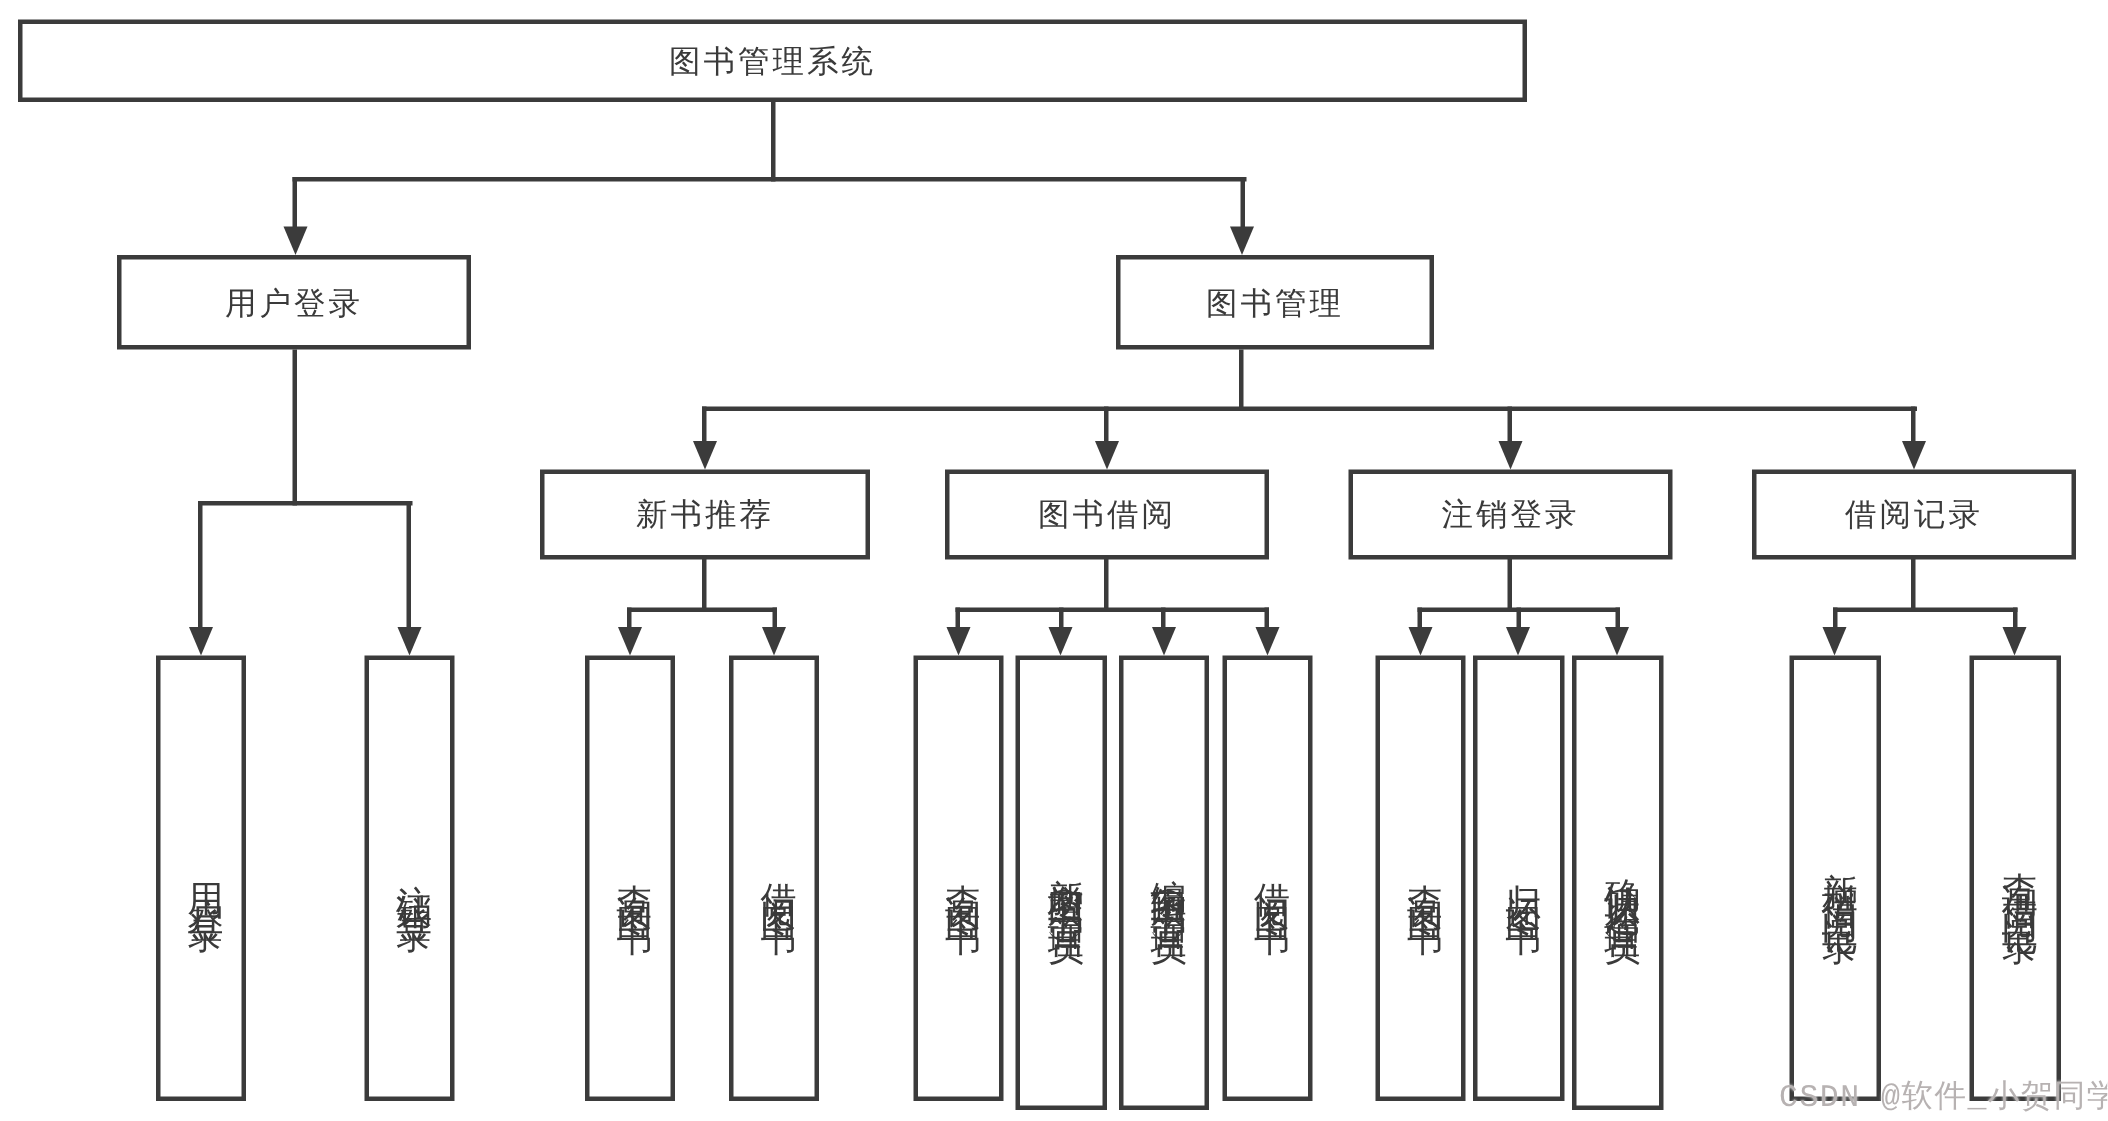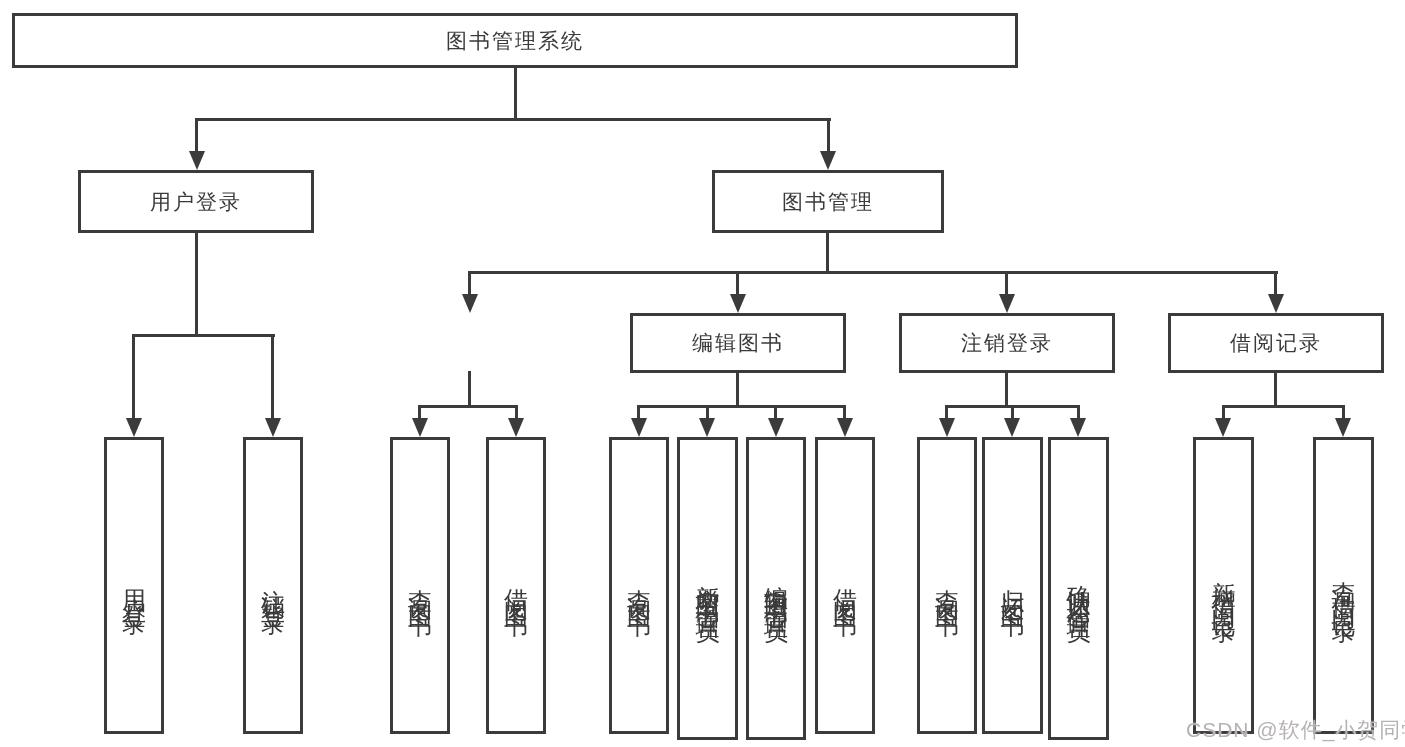--- a/index.html
+++ b/index.html
@@ -1,19 +1,19 @@
 <!DOCTYPE html>
 <html><head>
 <meta charset="utf-8">
 <style>
   *{margin:0;padding:0;box-sizing:border-box}
   html,body{background:#ffffff}
   #stage{
     position:relative;width:1405px;height:747px;background:#ffffff;
-    font-family:Liberation Sans, sans-serif;color:#3a3a3a;overflow:hidden
+    font-family:Liberation Mono, monospace;color:#3a3a3a;overflow:hidden
   }
   .box{
     position:absolute;border:3px solid #3b3b3b;background:#ffffff;
     display:flex;align-items:center;justify-content:center;
     font-size:21px;letter-spacing:2px;white-space:nowrap
   }
   .vbox{
     position:absolute;border:3px solid #3b3b3b;background:#ffffff;
     display:flex;align-items:center;justify-content:center
   }
@@ -38,26 +38,29 @@
 
 <div id="stage">
 
   <div class="box" style="left:12px;top:13px;width:1006px;height:55px">
     <span>图书管理系统</span>
   </div>
 
   <div class="box" style="left:78px;top:170px;width:236px;height:63px">
     <span>用户登录</span>
   </div>
-  <div class="box" style="left:712px;top:170px;width:232px;height:63px">
+  <div class="box" style="left:744px;top:170px;width:212px;height:63px">
     <span>图书管理</span>
   </div>
 
+  <div class="box" style="left:360px;top:313px;width:220px;height:60px">
+    <span>新书推荐</span>
+  </div>
   <div class="box" style="left:630px;top:313px;width:216px;height:60px">
-    <span>编辑图书</span>
+    <span>图书借阅</span>
   </div>
   <div class="box" style="left:899px;top:313px;width:216px;height:60px">
     <span>注销登录</span>
   </div>
   <div class="box" style="left:1168px;top:313px;width:216px;height:60px">
     <span>借阅记录</span>
   </div>
 
   <div class="vbox" style="left:104px;top:437px;width:60px;height:297px">
     <span class="vtext">用户登录</span>

